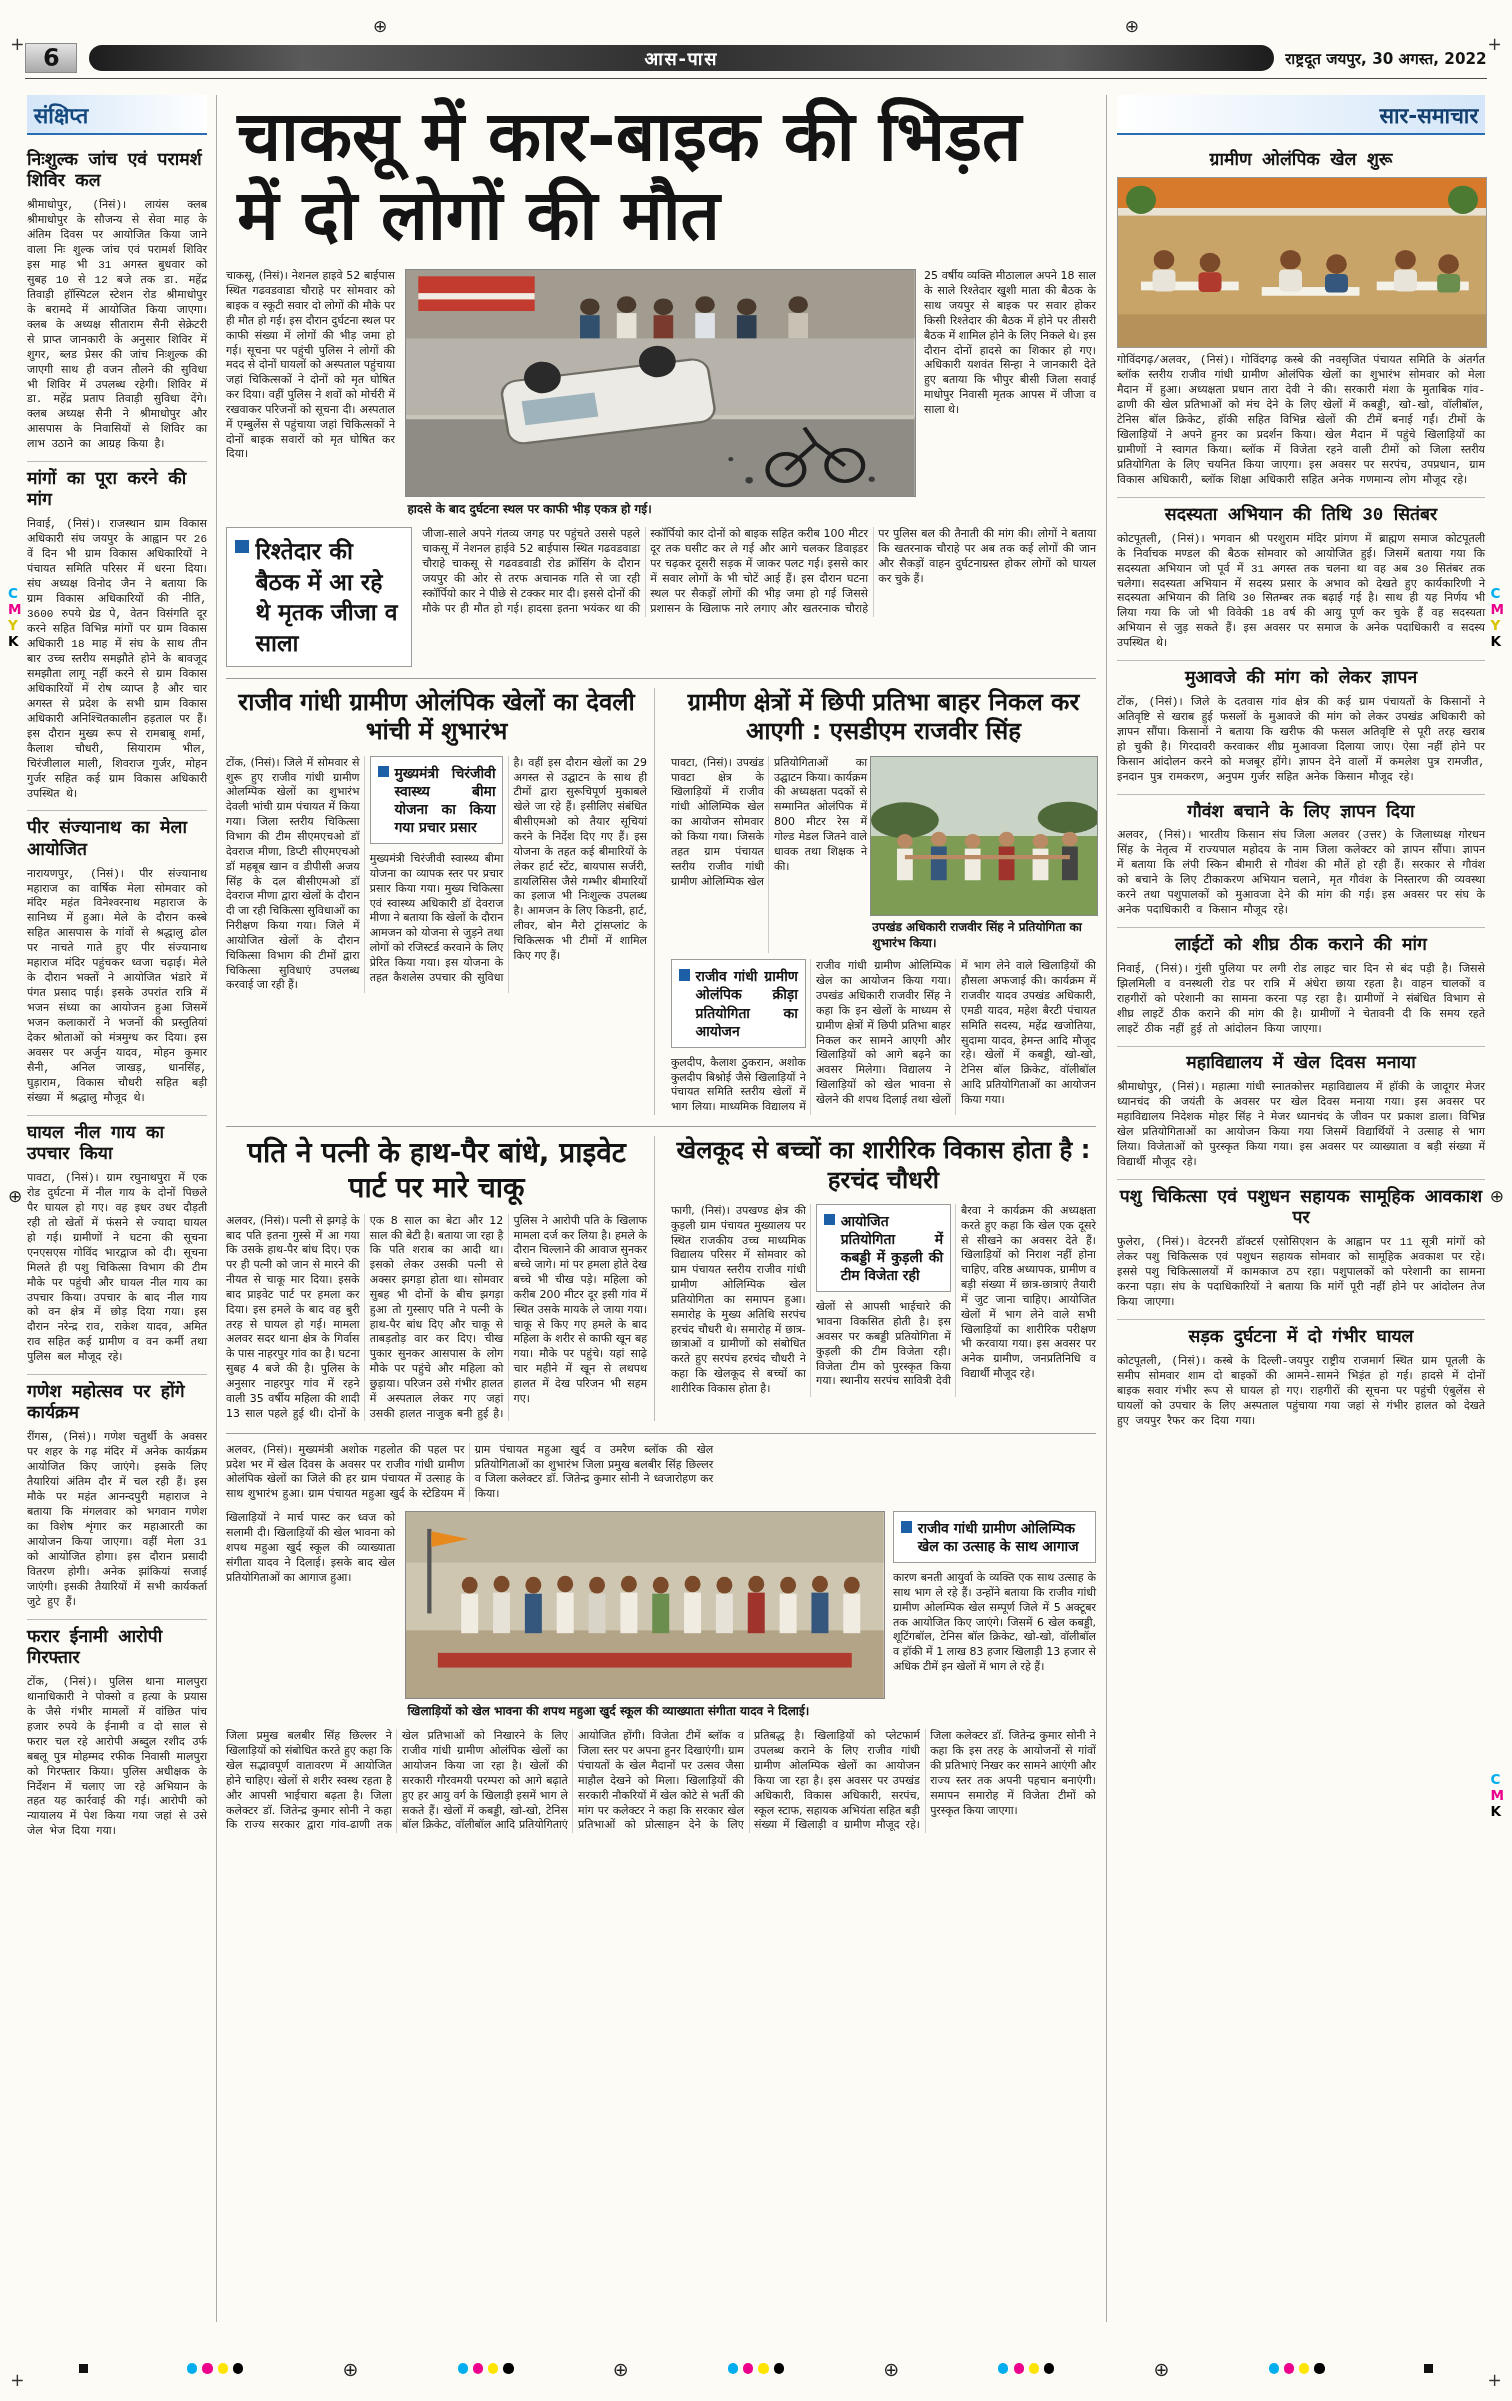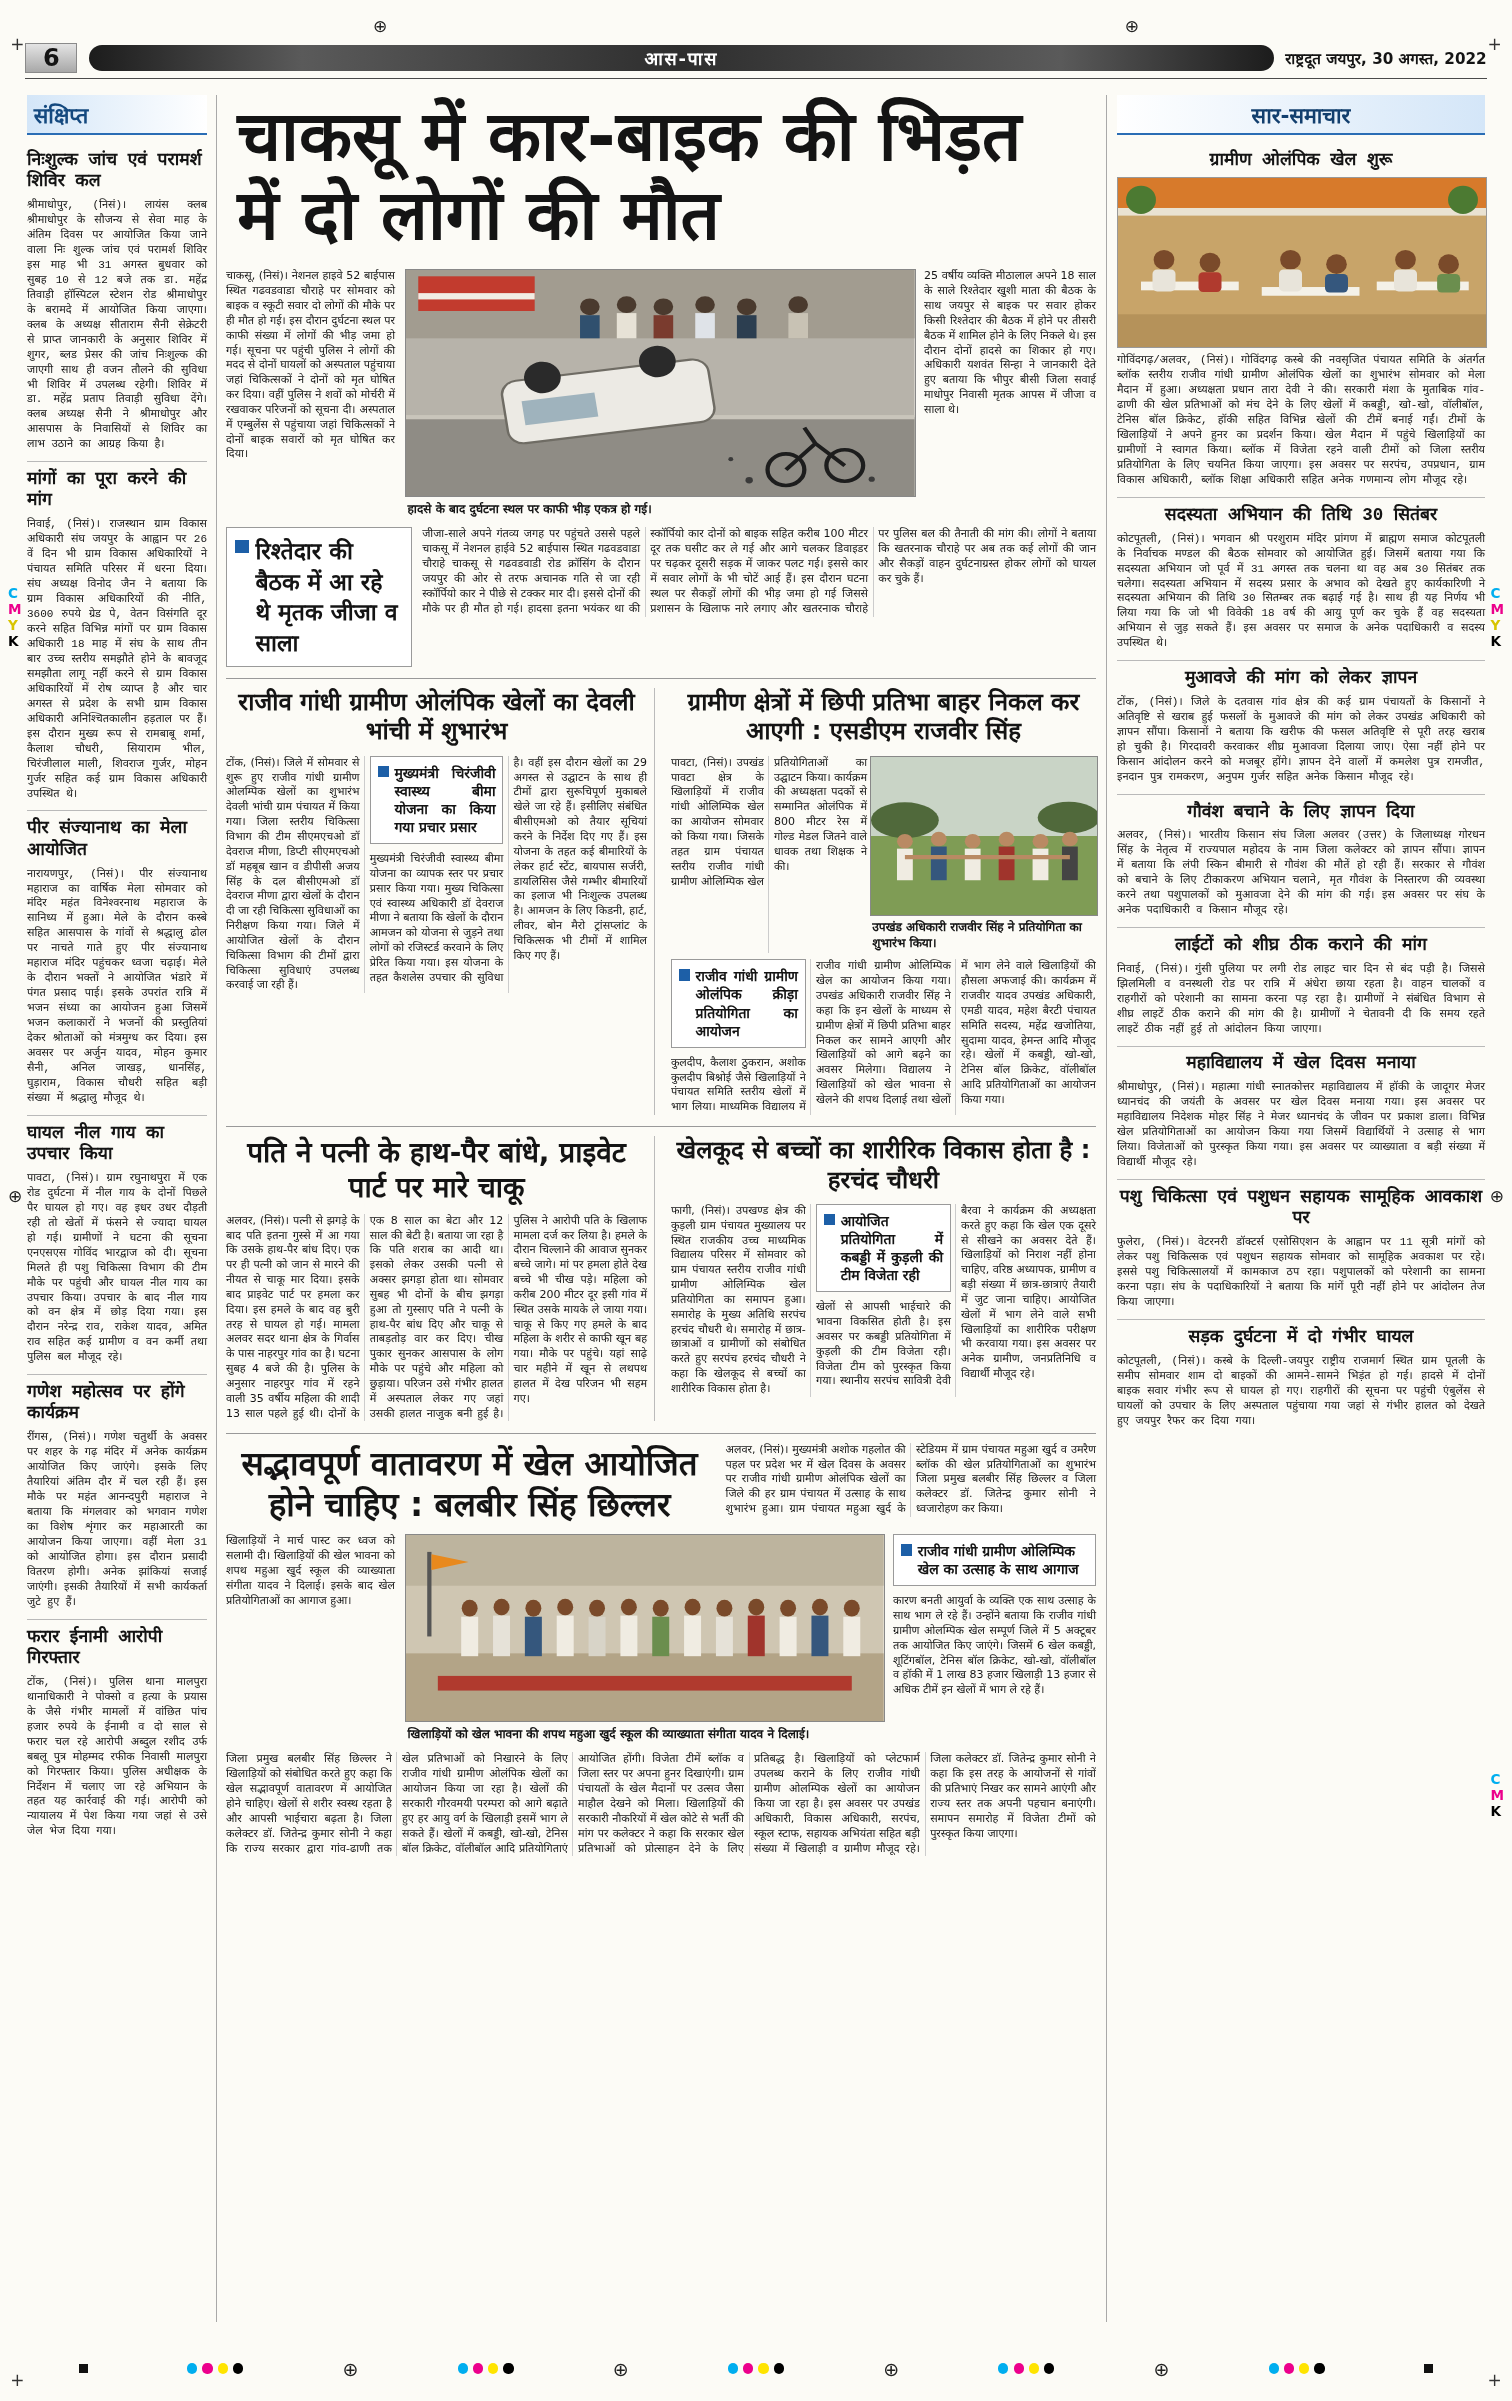--- a/index.html
+++ b/index.html
@@ -7,21 +7,21 @@
   
   .masthead{position:absolute;top:40px;left:25.4px;right:25.4px;height:35px;display:flex;align-items:center;gap:11.3px;border-bottom:1.1px solid #4a4a4a;padding-bottom:3.4px;}
   .pageno-box{width:50px;height:28px;background:linear-gradient(#e4e4e4,#a8a8a8);border:0.6px solid #8a8a8a;display:flex;align-items:center;justify-content:center;font-size:24px;font-weight:bold;}
   .section-band{flex:1;height:26px;border-radius:14.7px;background:linear-gradient(90deg,#1c1c1c,#5a5a5a 18%,#2e2e2e 50%,#5a5a5a 82%,#1c1c1c);display:flex;align-items:center;justify-content:center;color:#fff;font-size:18px;font-weight:bold;letter-spacing:1.7px;}
   .edition{font-size:15.2px;font-weight:600;white-space:nowrap;}
   
   .left-col{position:absolute;top:95px;left:27px;width:180px;bottom:79px;border-right:0.6px solid #a9a9a9;padding-right:9px;}
   .right-col{position:absolute;top:95px;right:27px;width:368px;bottom:79px;border-left:0.6px solid #a9a9a9;padding-left:10.2px;}
   .center-col{position:absolute;top:95px;left:226px;width:870px;bottom:79px;}
   .side-header{font-size:21.5px;font-weight:bold;color:#14497f;padding:4.5px 6.8px;background:linear-gradient(90deg,#d4e6f8,#ffffff);border-bottom:2.8px solid #2a6db5;margin-bottom:8px;}
-  .side-header.right{text-align:center;background:linear-gradient(270deg,#d4e6f8,#ffffff);color:#123f6e;}
+  .side-header.right{text-align:right;background:linear-gradient(270deg,#d4e6f8,#ffffff);color:#123f6e;}
   .side-item{border-bottom:0.6px solid #b9b9b9;padding:6.8px 0 9px;font-family:Liberation Mono, monospace;}
   .side-item h3{font-size:17.5px;font-weight:bold;margin:0 0 5.6px;line-height:1.22;}
   .right-col .side-item h3{text-align:center;}
   .side-item p{font-size:11px;line-height:1.36;text-align:justify;margin:0;}
   .side-photo{margin:2.3px 0 5.6px;}
   .side-photo svg{width:100%;height:169px;display:block;border:0.6px solid #999;}
   
   .main-headline{font-size:69px;font-weight:800;text-align:left;line-height:1.14;margin:2.3px 11.3px 14.7px;}
   .bodytext{font-size:11px;line-height:1.35;text-align:justify;}
   .lead-grid{display:grid;grid-template-columns:169px 1fr 172px;gap:10.2px;}
@@ -310,21 +310,20 @@
             <div class="blue-square"></div>
             <div class="t">आयोजित प्रतियोगिता में कबड्डी में कुड़ली की टीम विजेता रही</div>
           </div>
           <span>खेलों से आपसी भाईचारे की भावना विकसित होती है। इस अवसर पर कबड्डी प्रतियोगिता में कुड़ली की टीम विजेता रही। विजेता टीम को पुरस्कृत किया गया। स्थानीय सरपंच सावित्री देवी बैरवा ने कार्यक्रम की अध्यक्षता करते हुए कहा कि खेल एक दूसरे से सीखने का अवसर देते हैं। खिलाड़ियों को निराश नहीं होना चाहिए, वरिष्ठ अध्यापक, ग्रामीण व बड़ी संख्या में छात्र-छात्राएं तैयारी में जुट जाना चाहिए। आयोजित खेलों में भाग लेने वाले सभी खिलाड़ियों का शारीरिक परीक्षण भी करवाया गया। इस अवसर पर अनेक ग्रामीण, जनप्रतिनिधि व विद्यार्थी मौजूद रहे।</span>
         </div>
       </div>
     </div>
 
     <div class="story6">
       <div class="story6-top">
-        <h2>सद्भावपूर्ण वातावरण में खेल आयोजित होने चाहिए : बलबीर सिंह छिल्लर</h2>
         <div class="cols2 bodytext">अलवर, (निसं)। मुख्यमंत्री अशोक गहलोत की पहल पर प्रदेश भर में खेल दिवस के अवसर पर राजीव गांधी ग्रामीण ओलंपिक खेलों का जिले की हर ग्राम पंचायत में उत्साह के साथ शुभारंभ हुआ। ग्राम पंचायत महुआ खुर्द के स्टेडियम में ग्राम पंचायत महुआ खुर्द व उमरैण ब्लॉक की खेल प्रतियोगिताओं का शुभारंभ जिला प्रमुख बलबीर सिंह छिल्लर व जिला कलेक्टर डॉ. जितेन्द्र कुमार सोनी ने ध्वजारोहण कर किया।</div>
       </div>
       <div class="story6-mid">
         <div class="bodytext">खिलाड़ियों ने मार्च पास्ट कर ध्वज को सलामी दी। खिलाड़ियों की खेल भावना को शपथ महुआ खुर्द स्कूल की व्याख्याता संगीता यादव ने दिलाई। इसके बाद खेल प्रतियोगिताओं का आगाज हुआ।</div>
         <div>
           <div class="photo-frame">
             <svg viewBox="0 0 900 330" preserveAspectRatio="none" style="height:186px;">
               <rect width="900" height="330" fill="#cfc6b2"></rect>
               <rect x="0" y="0" width="900" height="90" fill="#bdb49e"></rect>
               <rect x="0" y="210" width="900" height="120" fill="#b3a487"></rect>

